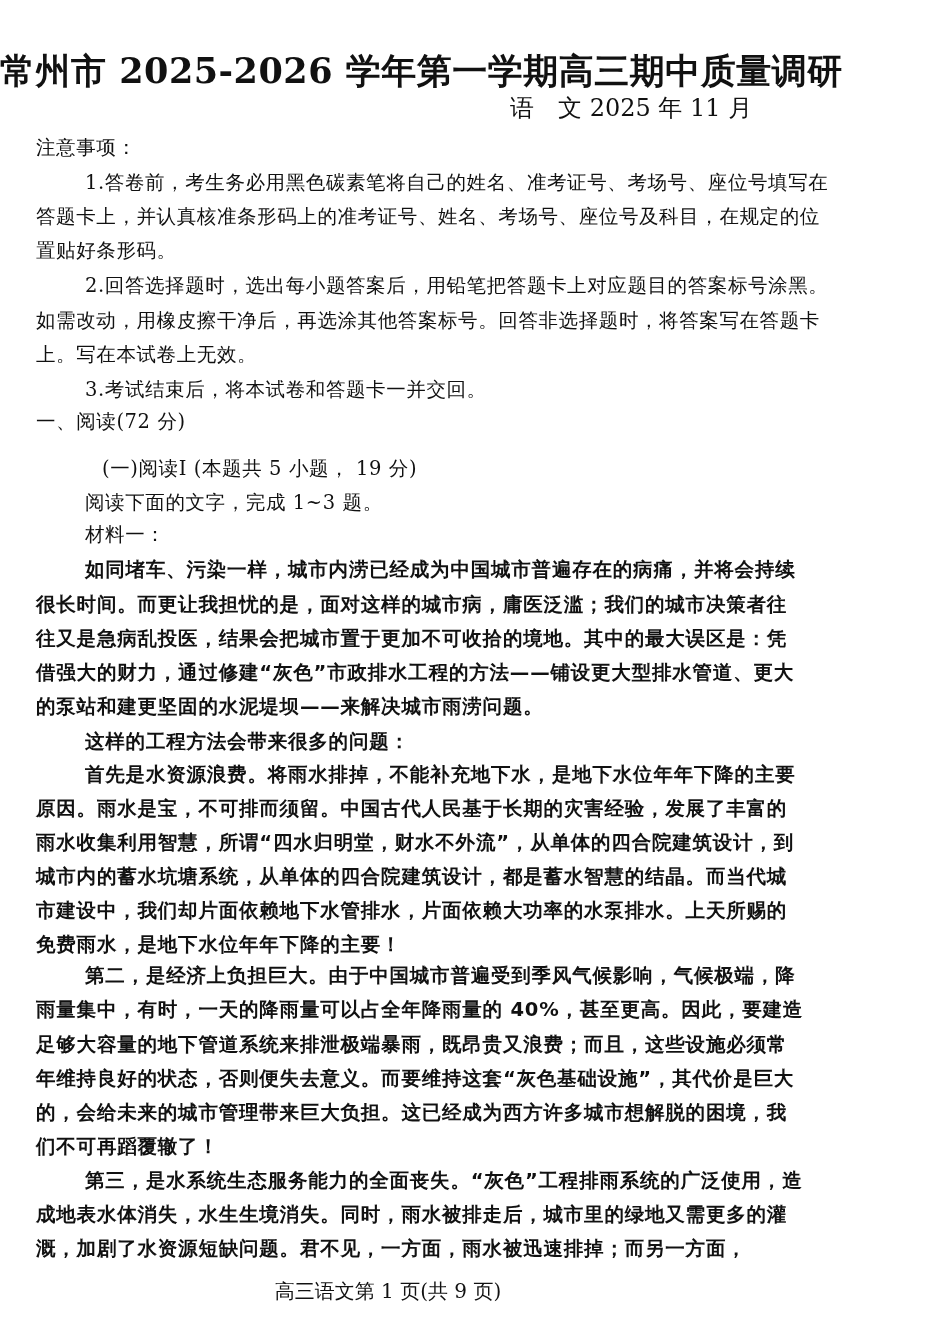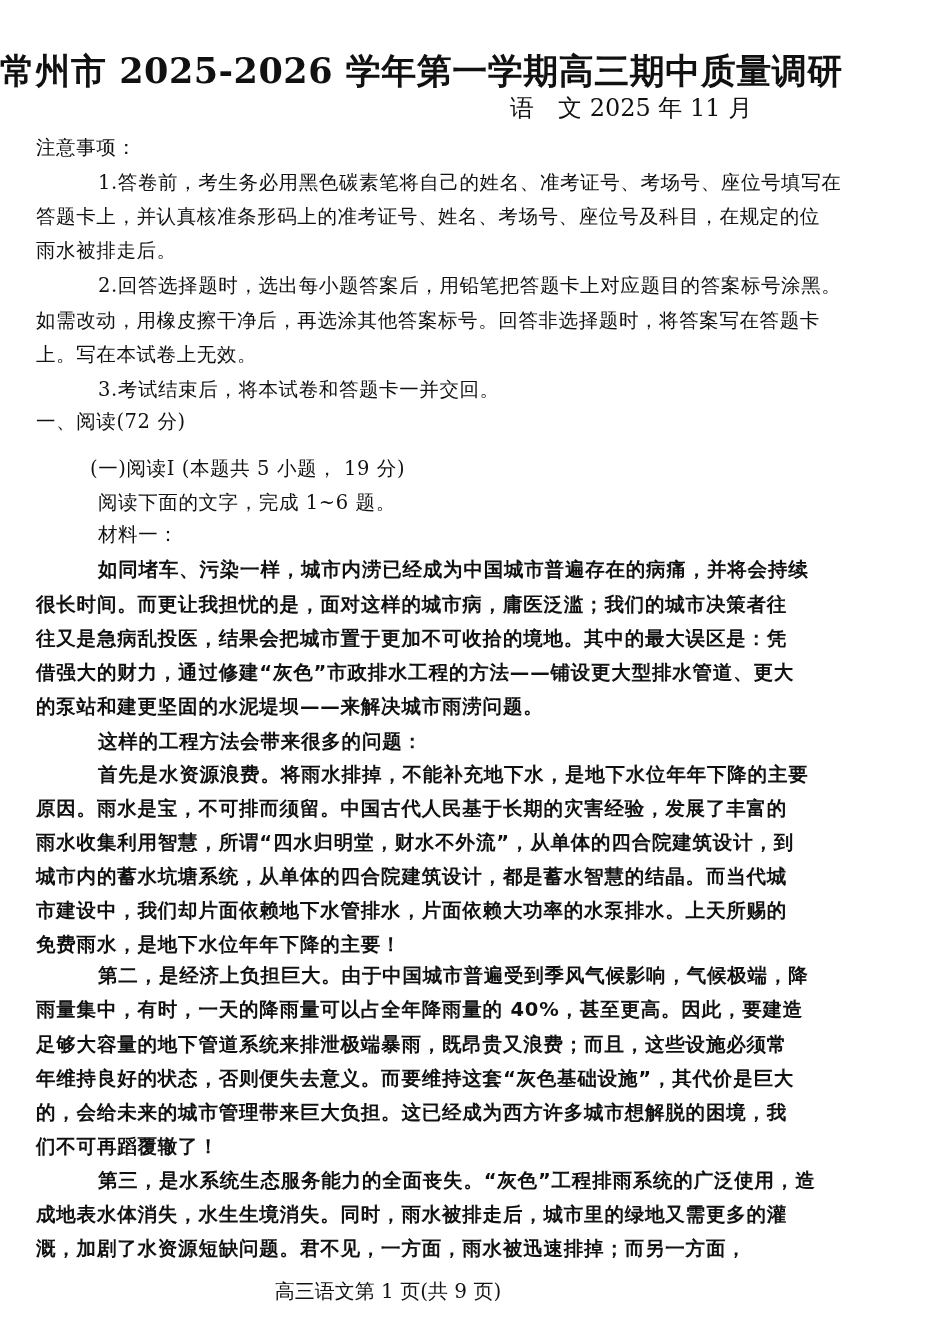--- a/index.html
+++ b/index.html
@@ -11,47 +11,47 @@
     position: absolute; top: 48px; left: 0; width: 794px; text-align: center;
     font-size: 35px; font-weight: bold; letter-spacing: 0.5px; white-space: nowrap;
   }
   .subtitle {
     position: absolute; top: 92px; left: 510px; font-size: 24px; white-space: nowrap;
   }
   .line {
     position: absolute; left: 36px; font-size: 19.5px; white-space: nowrap;
     line-height: 28px; letter-spacing: 0.6px;
   }
-  .indent { left: 98px; text-align: right; }
-  .indent2 { left: 90px; text-align: center; }
+  .indent { left: 85px; text-align: right; }
+  .indent2 { left: 102px; text-align: center; }
   .body { font-family: "DejaVu Sans", "Liberation Sans", sans-serif; font-size: 19.5px; letter-spacing: 0.8px; font-weight: bold; }
   .footer {
     position: absolute; top: 1278px; left: 0; width: 776px; text-align: center;
     font-size: 20px; white-space: nowrap;
   }
 </style>
 </head>
 <body>
 
 <div>
   <div class="title">常州市 2025-2026 学年第一学期高三期中质量调研</div>
   <div class="subtitle">语　文 2025 年 11 月</div>
 
   <div class="line" style="top:134px">注意事项：</div>
   <div class="line indent" style="top:169px">1.答卷前，考生务必用黑色碳素笔将自己的姓名、准考证号、考场号、座位号填写在</div>
   <div class="line" style="top:203px">答题卡上，并认真核准条形码上的准考证号、姓名、考场号、座位号及科目，在规定的位</div>
-  <div class="line" style="top:237px">雨水被排走后。</div>
+  <div class="line" style="top:237px">置贴好条形码。</div>
   <div class="line indent" style="top:272px">2.回答选择题时，选出每小题答案后，用铅笔把答题卡上对应题目的答案标号涂黑。</div>
   <div class="line" style="top:307px">如需改动，用橡皮擦干净后，再选涂其他答案标号。回答非选择题时，将答案写在答题卡</div>
   <div class="line" style="top:341px">上。写在本试卷上无效。</div>
   <div class="line indent" style="top:376px">3.考试结束后，将本试卷和答题卡一并交回。</div>
 
   <div class="line" style="top:408px">一、阅读(72 分)</div>
   <div class="line indent2" style="top:455px">(一)阅读I (本题共 5 小题， 19 分)</div>
-  <div class="line indent" style="top:489px">阅读下面的文字，完成 1~6 题。</div>
+  <div class="line indent" style="top:489px">阅读下面的文字，完成 1~3 题。</div>
   <div class="line indent" style="top:521px">材料一：</div>
 
   <div class="line body indent" style="top:556px">如同堵车、污染一样，城市内涝已经成为中国城市普遍存在的病痛，并将会持续</div>
   <div class="line body" style="top:591px">很长时间。而更让我担忧的是，面对这样的城市病，庸医泛滥；我们的城市决策者往</div>
   <div class="line body" style="top:625px">往又是急病乱投医，结果会把城市置于更加不可收拾的境地。其中的最大误区是：凭</div>
   <div class="line body" style="top:659px">借强大的财力，通过修建“灰色”市政排水工程的方法——铺设更大型排水管道、更大</div>
   <div class="line body" style="top:693px">的泵站和建更坚固的水泥堤坝——来解决城市雨涝问题。</div>
   <div class="line body indent" style="top:728px">这样的工程方法会带来很多的问题：</div>
   <div class="line body indent" style="top:761px">首先是水资源浪费。将雨水排掉，不能补充地下水，是地下水位年年下降的主要</div>
   <div class="line body" style="top:795px">原因。雨水是宝，不可排而须留。中国古代人民基于长期的灾害经验，发展了丰富的</div>

